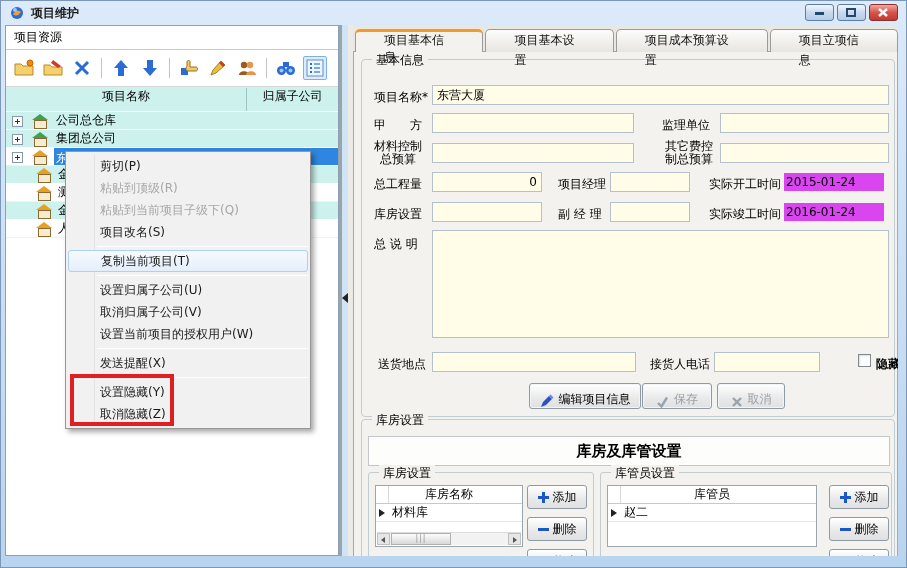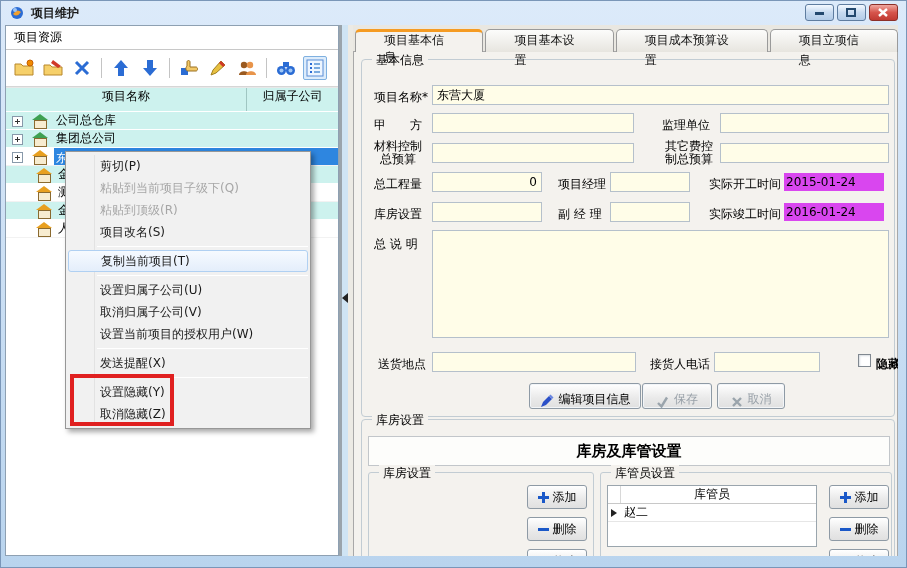--- a/index.html
+++ b/index.html
@@ -347,20 +347,32 @@
           <span>取消</span>
         </div>
       </div>
 
       <div class="group" style="left:8px; top:394px; width:534px; height:170px;">
         <span class="legend">库房设置</span>
         <div class="wh-title" style="left:6px; top:16px; width:522px; height:30px;">库房及库管设置</div>
 
         <div class="group" style="left:6px; top:52px; width:226px; height:120px; border-radius:3px;">
           <span class="legend">库房设置</span>
+          <div class="grid" style="left:6px; top:12px; width:148px; height:62px;">
+            <div class="grid-header">库房名称</div>
+            <div class="grid-row">
+              <span class="row-marker"></span>
+              <span>材料库</span>
+            </div>
+            <div class="hscroll">
+              <span class="hs-arrow left"></span>
+              <span class="hs-thumb"></span>
+              <span class="hs-arrow right"></span>
+            </div>
+          </div>
           <div class="sbtn" style="left:158px; top:12px;">
             <span class="plus-ico"></span>
               <span>添加</span>
           </div>
           <div class="sbtn" style="left:158px; top:44px;">
             <span class="minus-ico"></span>
               <span>删除</span>
           </div>
           <div class="sbtn" style="left:158px; top:76px;">
             <svg width="12" height="12">
@@ -393,22 +405,22 @@
               </svg>
               <span>修改</span>
           </div>
         </div>
       </div>
     </div>
   </div>
 
   <div class="context-menu">
     <div class="mi">剪切(P)</div>
+    <div class="mi disabled">粘贴到顶级(R)</div>
     <div class="mi disabled">粘贴到当前项目子级下(Q)</div>
-    <div class="mi disabled">粘贴到顶级(R)</div>
     <div class="mi">项目改名(S)</div>
     <div class="msep"></div>
     <div class="mi hover">复制当前项目(T)</div>
     <div class="msep"></div>
     <div class="mi">设置归属子公司(U)</div>
     <div class="mi">取消归属子公司(V)</div>
     <div class="mi">设置当前项目的授权用户(W)</div>
     <div class="msep"></div>
     <div class="mi">发送提醒(X)</div>
     <div class="msep"></div>

